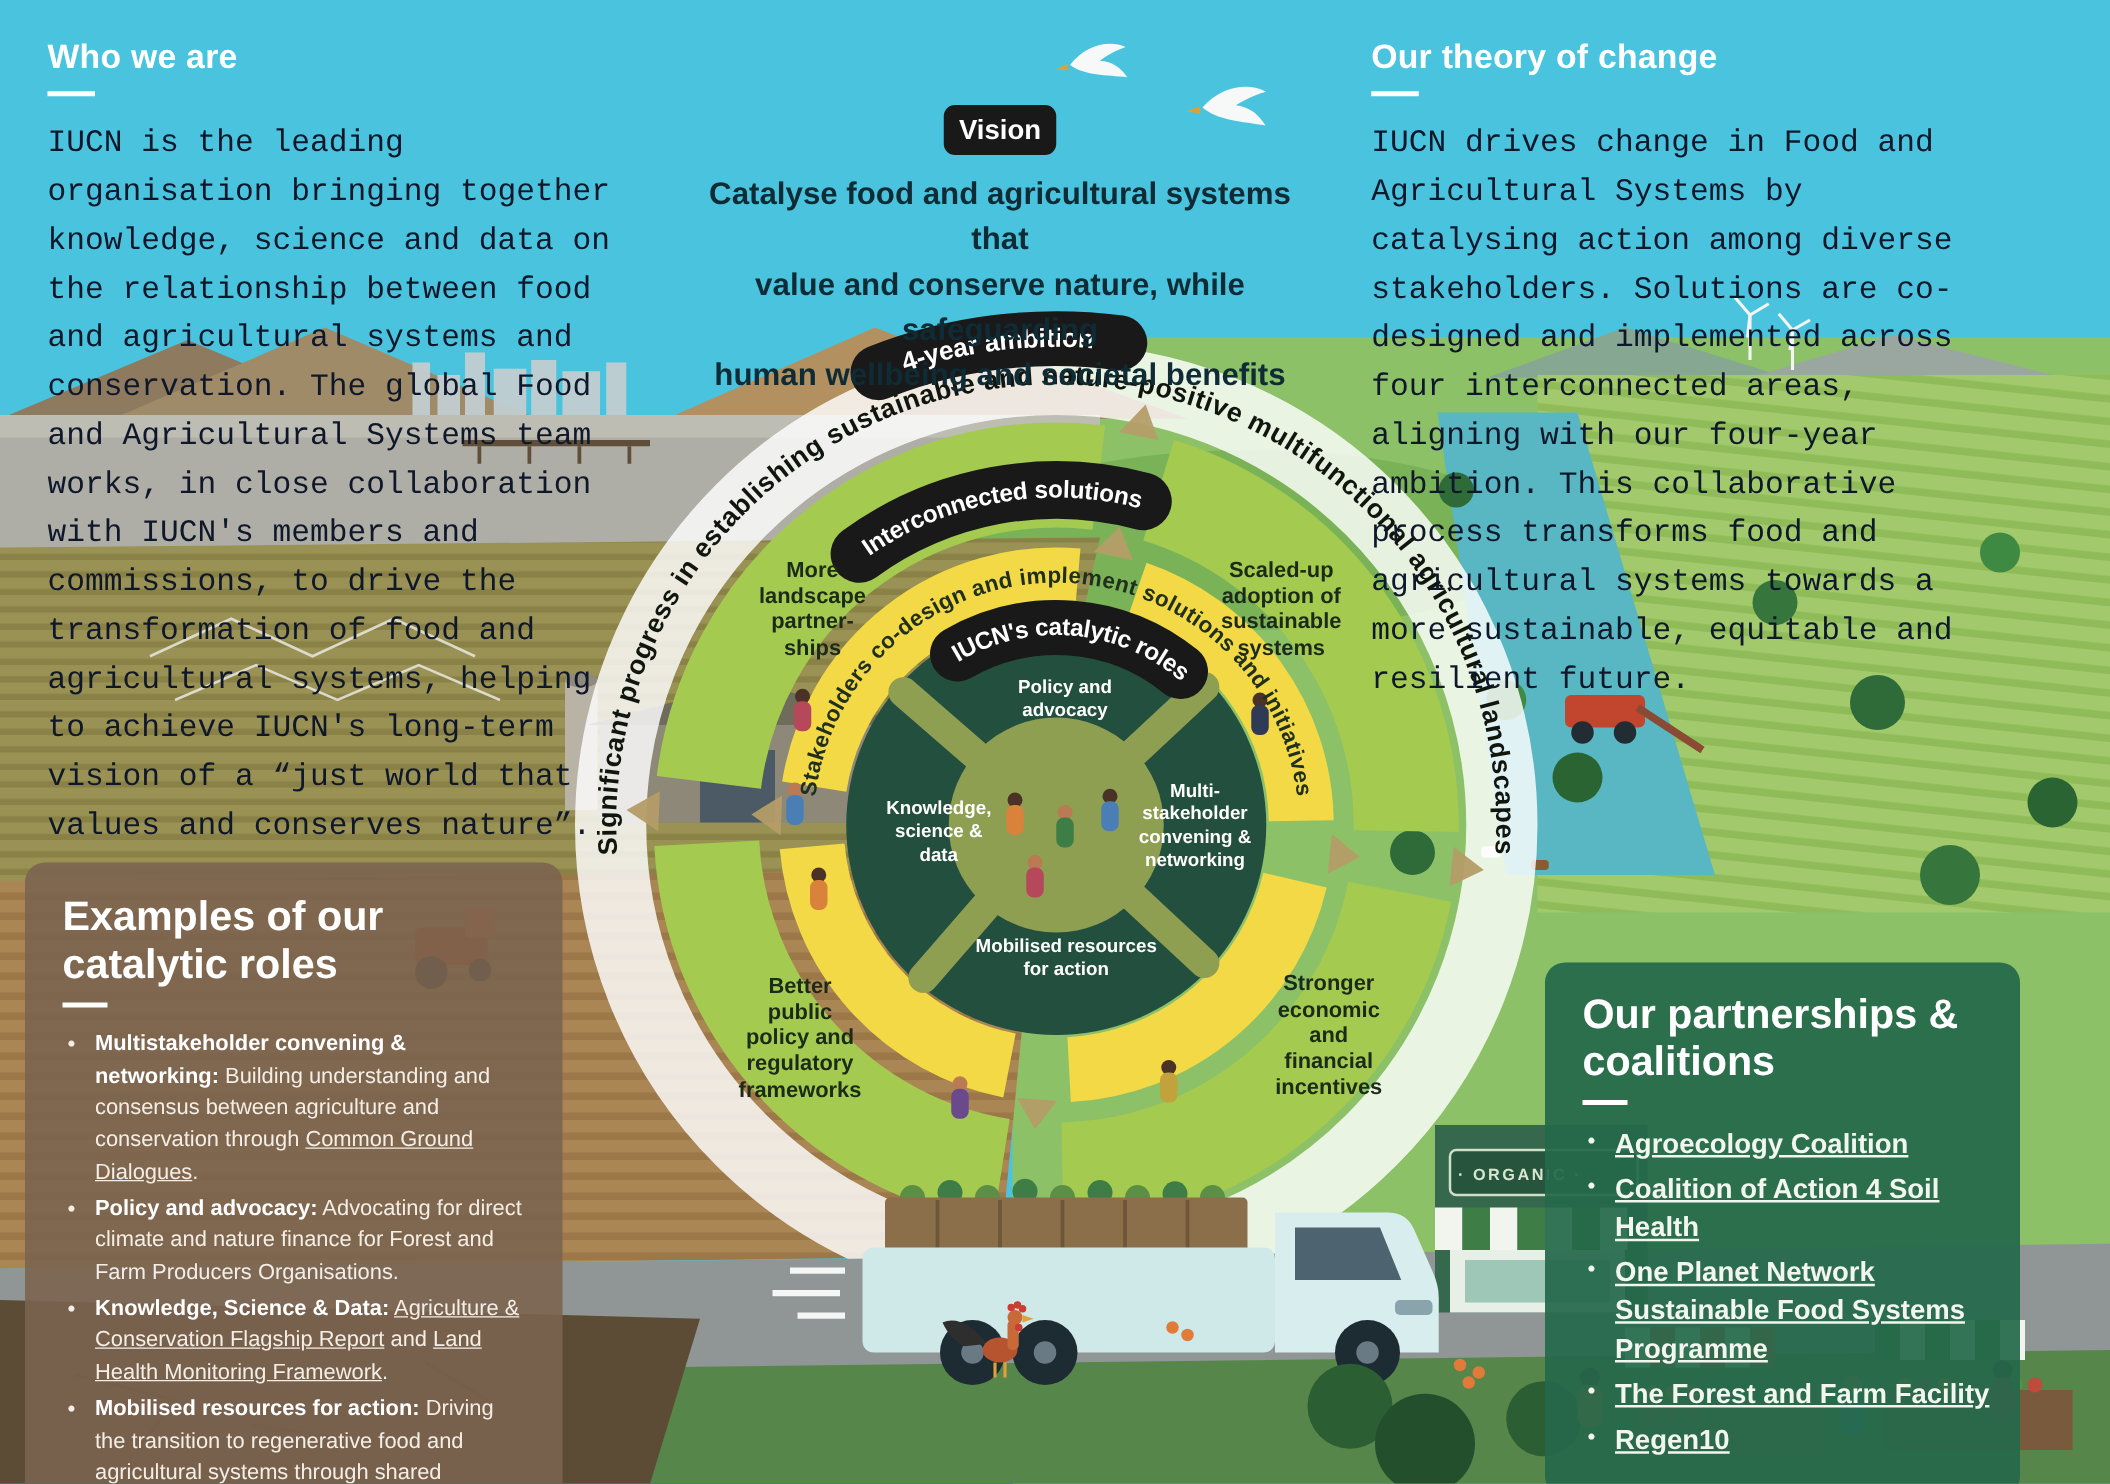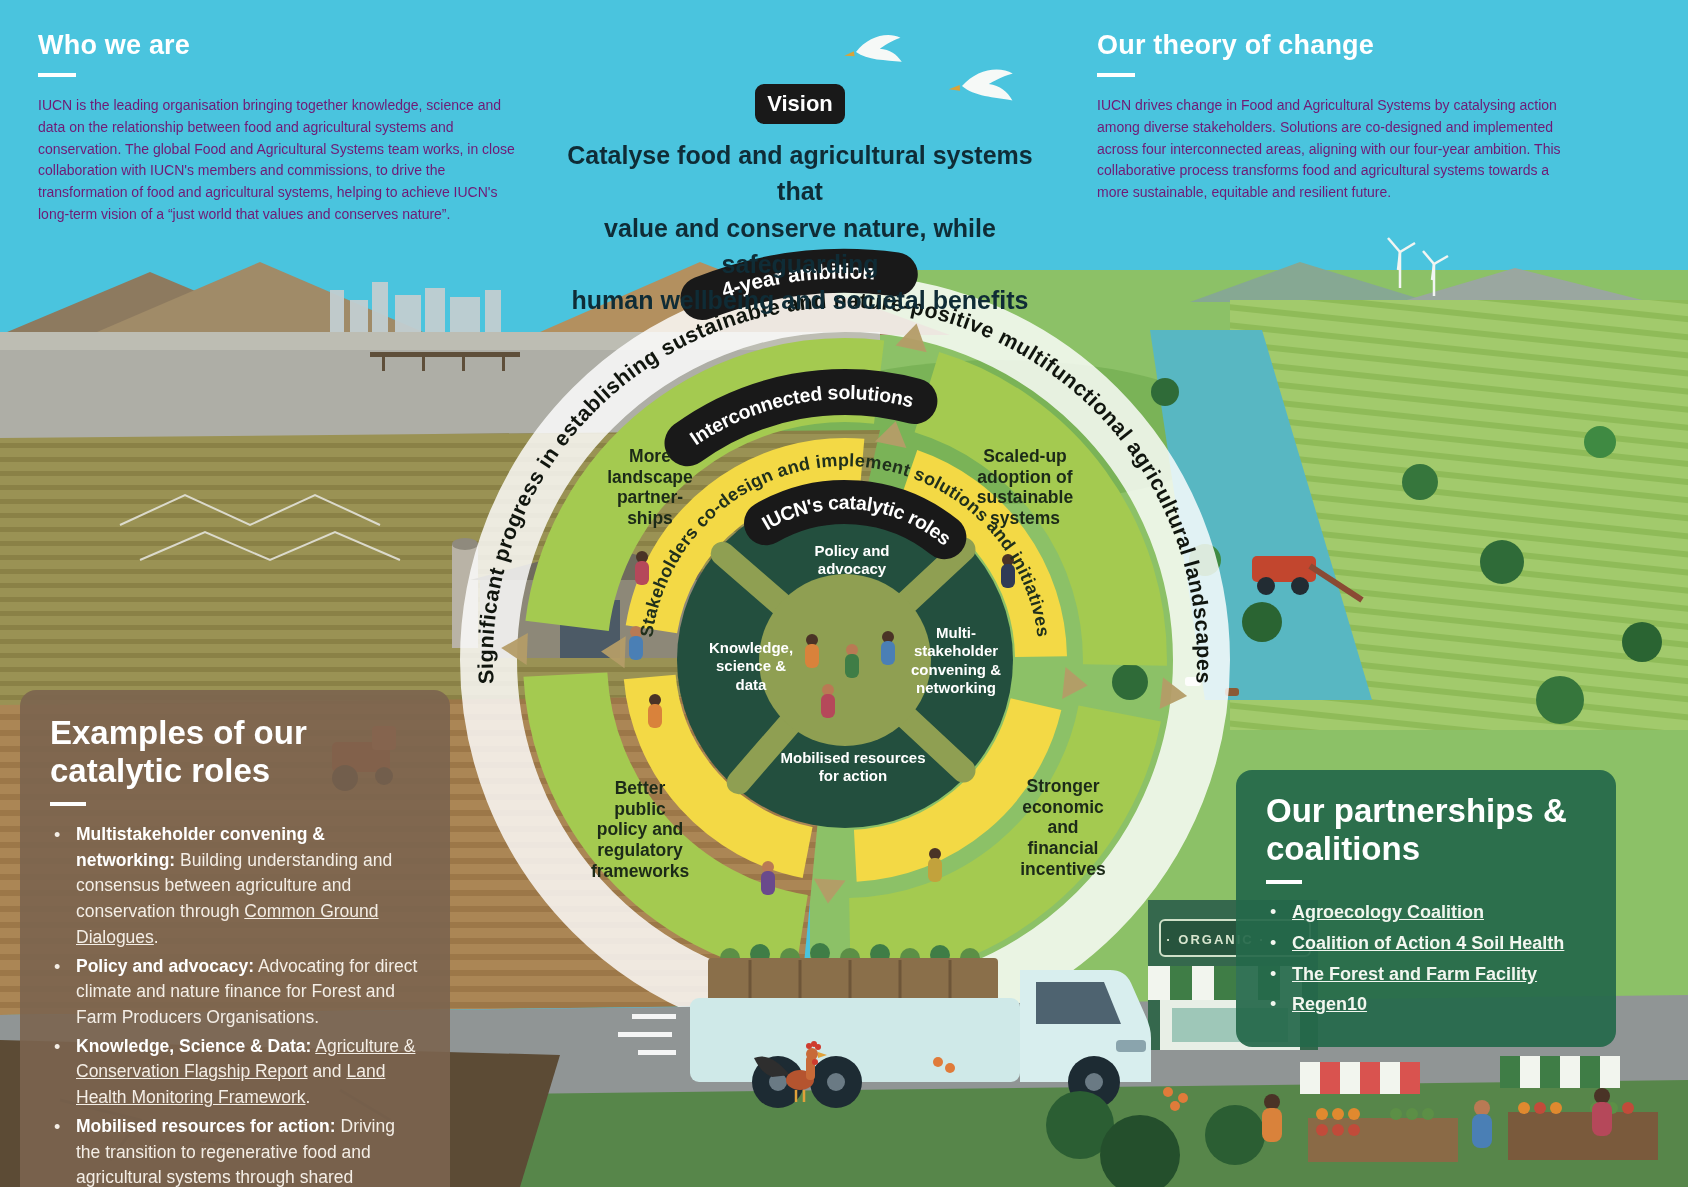--- a/index.html
+++ b/index.html
@@ -5,21 +5,21 @@
   html,body{margin:0;padding:0;background:#222;}
   .canvas{position:relative;width:1688px;height:1187px;overflow:hidden;margin:0 auto;
           font-family:"Liberation Sans", sans-serif;background:#4ac4de;}
   .layer{position:absolute;left:0;top:0;width:1688px;height:1187px;}
   svg{display:block;}
 
   
   .top-block{position:absolute;width:478px;z-index:6;}
   .top-block h1{margin:0;font-size:27px;font-weight:bold;color:#ffffff;letter-spacing:.2px;}
   .bar{width:38px;height:4px;background:#ffffff;margin:12px 0 18px 0;}
-  .top-block p{margin:0;font-size:14px;line-height:1.56;color:#701a75;}
+  .top-block p{margin:0;font-size:25px;line-height:1.56;color:#0f172a;font-family:Liberation Mono, monospace;}
 
   .vision-wrap{position:absolute;left:560px;top:84px;width:480px;text-align:center;z-index:6;}
   .vision-badge{display:inline-block;background:#191919;color:#fff;font-size:22px;font-weight:bold;
                 padding:7px 12px;border-radius:9px;}
   .vision-text{margin-top:13px;font-size:25px;font-weight:bold;color:#0f2c36;line-height:1.45;white-space:pre-line;}
 
   
   .sol-label,.role-label{position:absolute;transform:translate(-50%,-50%);text-align:center;
       white-space:pre-line;font-weight:bold;z-index:4;pointer-events:none;}
   .sol-label{font-size:17.5px;line-height:1.18;color:#1c2a18;}
@@ -34,21 +34,21 @@
   .brown-panel li{position:relative;padding-left:26px;margin-bottom:3px;
       font-size:17.5px;line-height:1.47;color:#f4eee6;}
   .brown-panel li::before{content:"•";position:absolute;left:4px;top:0;font-size:18px;color:#f4eee6;}
   .brown-panel b{font-weight:bold;color:#ffffff;}
   .plink{color:#f4eee6;text-decoration:underline;cursor:pointer;}
 
   .green-panel{position:absolute;left:1236px;top:770px;width:380px;box-sizing:border-box;z-index:7;
       background:rgba(37,104,74,0.93);border-radius:16px;padding:22px 24px 24px 30px;}
   .green-panel ul{margin:0;padding:0;list-style:none;}
   .green-panel li{position:relative;padding-left:26px;margin-bottom:6px;
-      font-size:18px;line-height:1.38;color:#f2f6ef;}
+      font-size:22px;line-height:1.38;color:#f2f6ef;}
   .green-panel li::before{content:"•";position:absolute;left:4px;top:0;font-size:18px;color:#f2f6ef;}
   .glink{color:#f2f6ef;font-weight:bold;text-decoration:underline;cursor:pointer;}
 </style>
 </head>
 <body>
 
 <div class="canvas">
 
   <svg class="layer" style="z-index:1" viewBox="0 0 1688 1187">
     <defs>
@@ -475,18 +475,19 @@
       <li><b>Mobilised resources for action:</b><span> Driving the transition to regenerative food and agricultural systems through shared narratives and outcomes-based frameworks.</span></li>
     </ul>
   </div>
 
   <div class="green-panel">
     <h2>Our partnerships &amp; coalitions</h2>
     <div class="panel-bar"></div>
     <ul>
       <li><a class="glink">Agroecology Coalition</a></li>
       <li><a class="glink">Coalition of Action 4 Soil Health</a></li>
+      <li><a class="glink">One Planet Network Sustainable Food Systems Programme</a></li>
       <li><a class="glink">The Forest and Farm Facility</a></li>
       <li><a class="glink">Regen10</a></li>
     </ul>
   </div>
 
 </div>
 
 </body></html>

